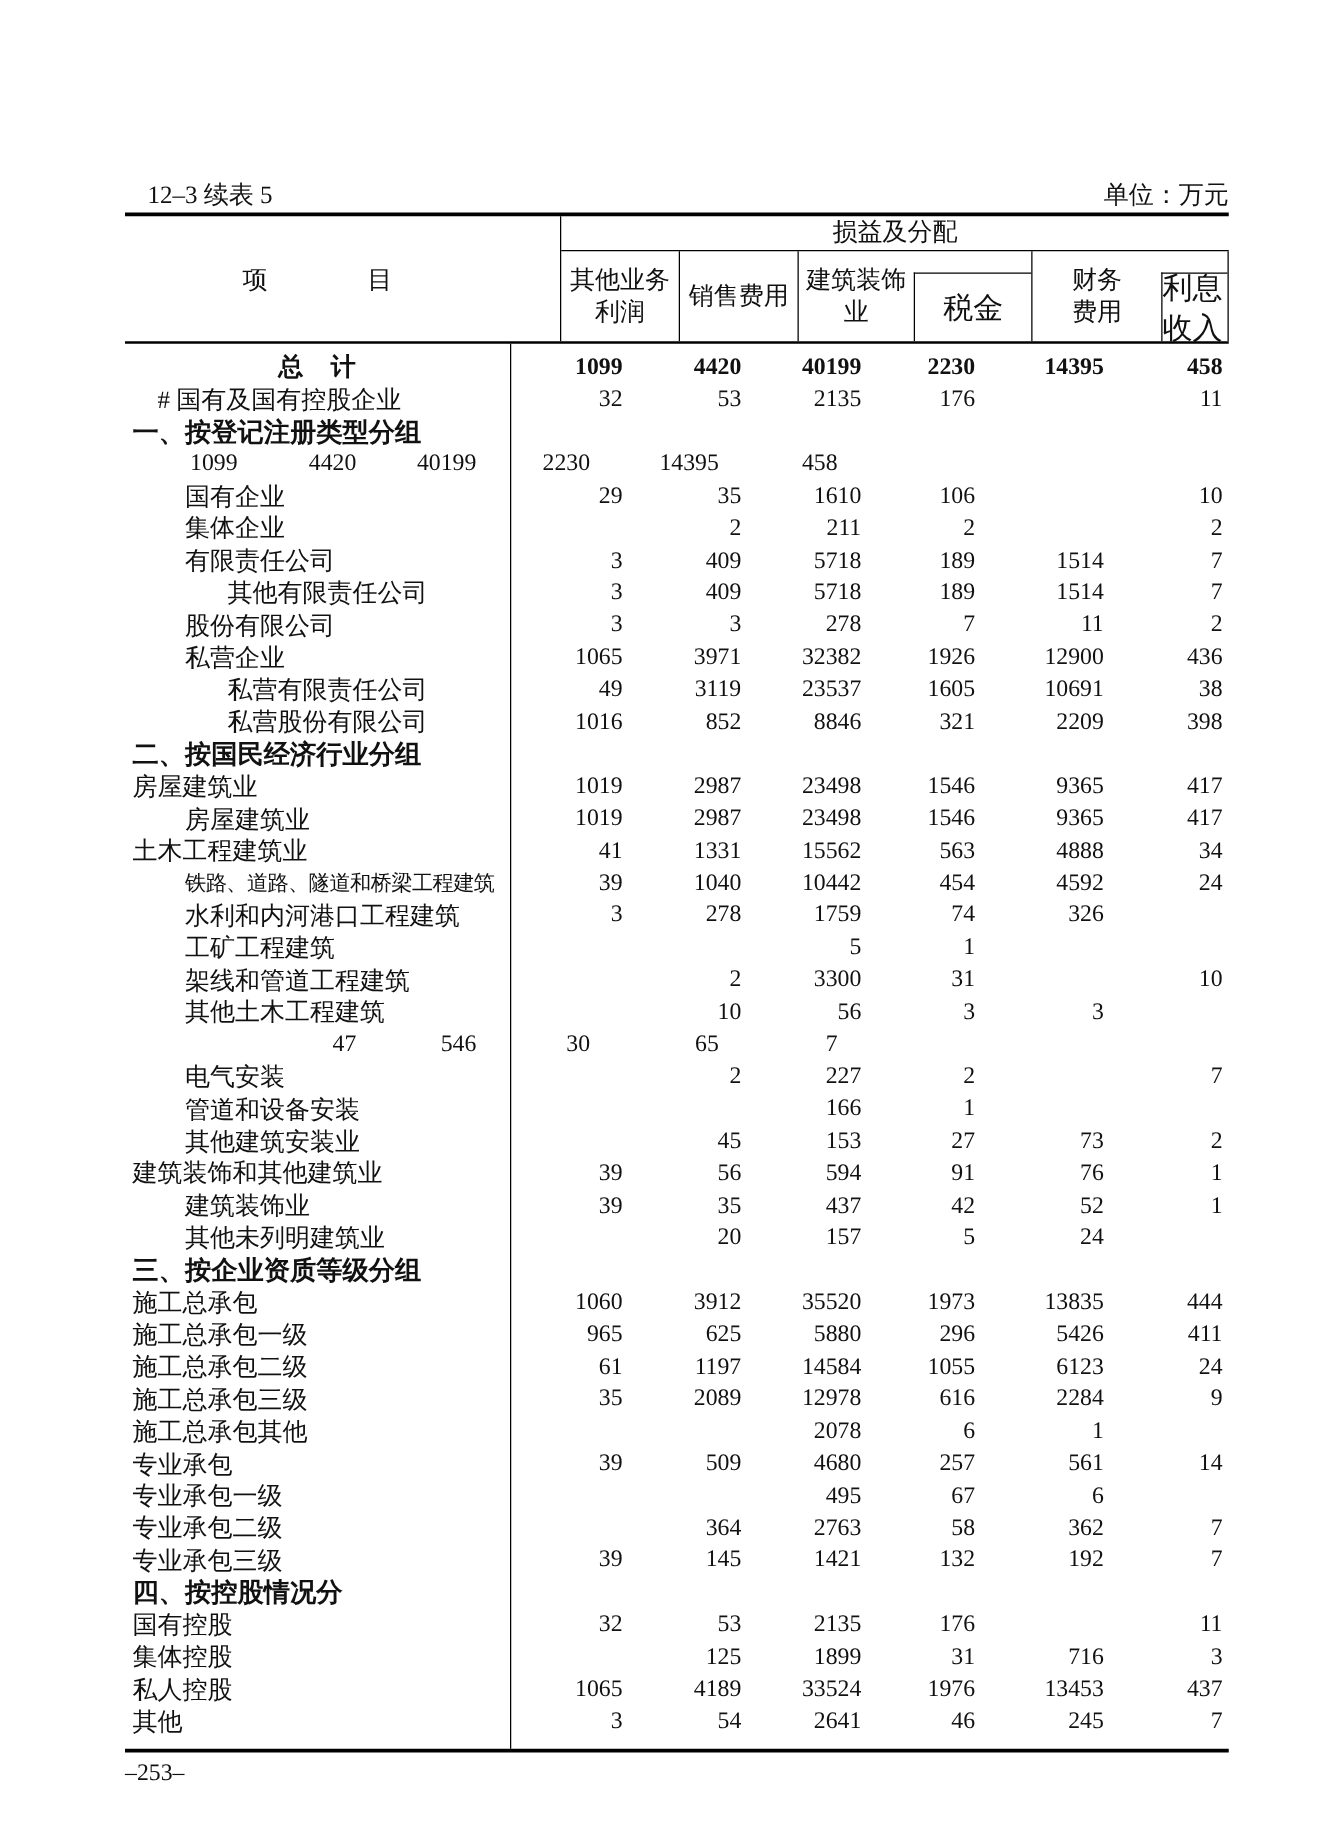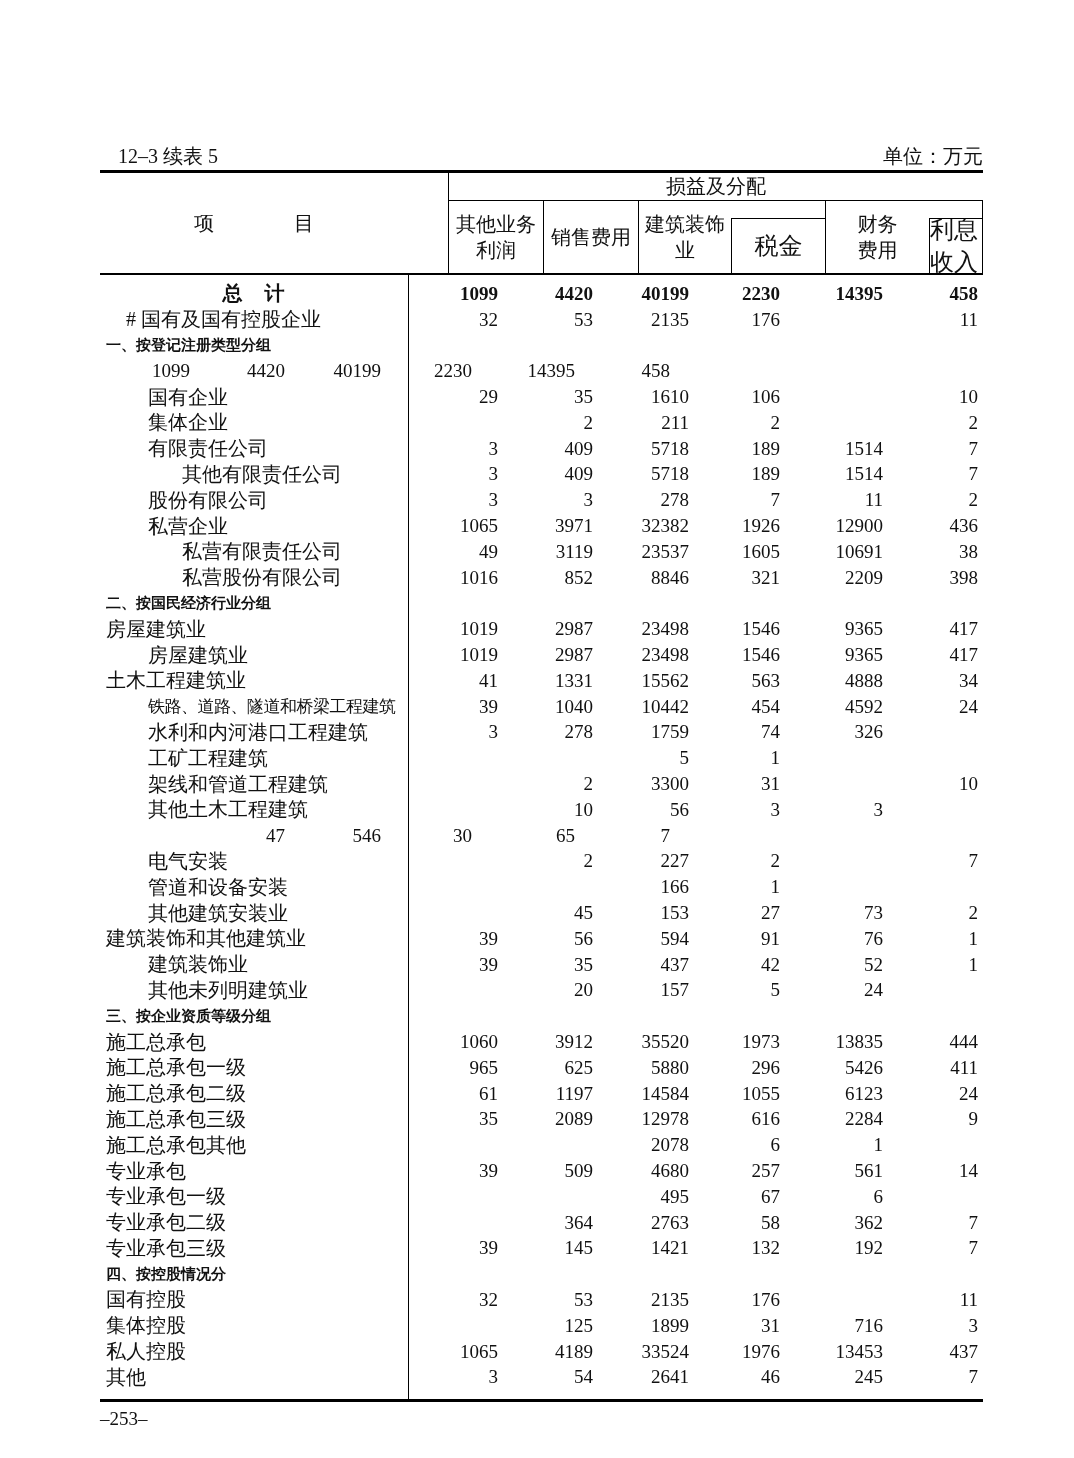--- a/index.html
+++ b/index.html
@@ -76,21 +76,21 @@
   .v{
     box-sizing:border-box;text-align:right;padding-right:5px;
     font-size:19px;font-family:"Liberation Serif","DejaVu Serif",serif;
   }
   .v0{width:95px}.v1{width:95px}.v2{width:92px;padding-right:1px}.v3{width:95px}.v4{width:103px}.v5{width:95px}
   .row.total{font-weight:bold;}
   .row.total .cell-item{padding-left:0;text-align:center;letter-spacing:1px;}
   .row.section .cell-item{
     font-weight:bold;
     font-family:"Liberation Sans","DejaVu Sans",sans-serif;
-    font-size:15px;
+    font-size:21px;
   }
   .row.hash .cell-item{padding-left:26px;}
   .row.i1 .cell-item{padding-left:48px;}
   .row.i2 .cell-item{padding-left:82px;}
   .row.tight .cell-item{font-size:17px;letter-spacing:-0.5px;}
   
   .footer{
     position:absolute;left:100px;top:1408px;width:883px;
     font-size:19px;
   }

